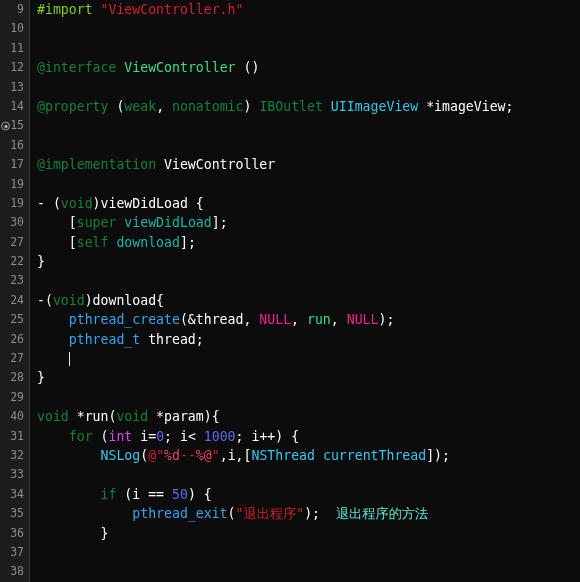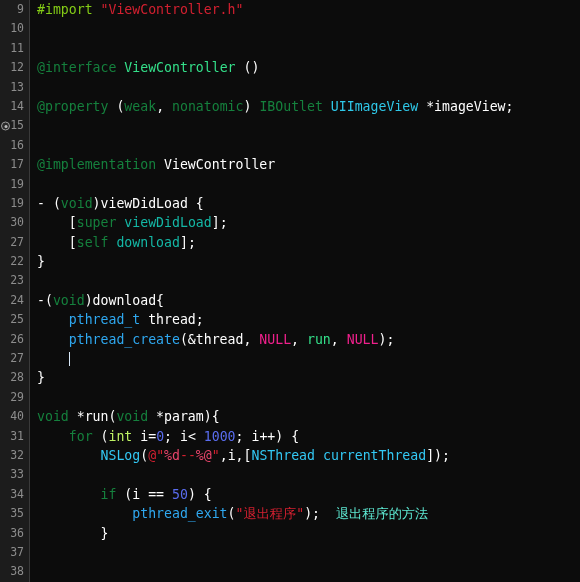--- a/index.html
+++ b/index.html
@@ -98,21 +98,21 @@
     letter-spacing: 0px;
     position: relative;
   }
 
   
   .t-plain   { color: #ffffff; }
   .t-pre     { color: #84cc16; }
   .t-str     { color: #d32030; }
   .t-strfmt  { color: #e8456b; }
   .t-key     { color: #15803d; text-align: right; }
-  .t-kw2     { color: #bef264; }
+  .t-kw2     { color: #d946ef; }
   .t-type    { color: #34e08a; }
   .t-fn      { color: #2fa8f0; }
   .t-fn2     { color: #33c9f5; }
   .t-num     { color: #5a6df0; }
   .t-const   { color: #f0208c; }
   .t-method  { color: #14b8a6; }
   .t-cmt     { color: #5eead4; }
   .t-cyan    { color: #2fc8e8; }
 
   .caret {
@@ -174,22 +174,22 @@
       <div class="cline"></div>
       <div class="cline"></div>
       <div class="cline"><span class="t-key">@implementation</span><span class="t-plain"> </span><span class="t-plain">ViewController</span></div>
       <div class="cline"></div>
       <div class="cline"><span class="t-plain">- (</span><span class="t-key">void</span><span class="t-plain">)viewDidLoad {</span></div>
       <div class="cline"><span class="t-plain">    [</span><span class="t-key">super</span><span class="t-plain"> </span><span class="t-method">viewDidLoad</span><span class="t-plain">];</span></div>
       <div class="cline"><span class="t-plain">    [</span><span class="t-key">self</span><span class="t-plain"> </span><span class="t-method">download</span><span class="t-plain">];</span></div>
       <div class="cline"><span class="t-plain">}</span></div>
       <div class="cline"></div>
       <div class="cline"><span class="t-plain">-(</span><span class="t-key">void</span><span class="t-plain">)download{</span></div>
+      <div class="cline"><span class="t-plain">    </span><span class="t-fn">pthread_create</span><span class="t-plain">(&amp;thread, </span><span class="t-const">NULL</span><span class="t-plain">, </span><span class="t-type">run</span><span class="t-plain">, </span><span class="t-const">NULL</span><span class="t-plain">);</span></div>
       <div class="cline"><span class="t-plain">    </span><span class="t-fn">pthread_t</span><span class="t-plain"> thread;</span></div>
-      <div class="cline"><span class="t-plain">    </span><span class="t-fn">pthread_create</span><span class="t-plain">(&amp;thread, </span><span class="t-const">NULL</span><span class="t-plain">, </span><span class="t-type">run</span><span class="t-plain">, </span><span class="t-const">NULL</span><span class="t-plain">);</span></div>
       <div class="cline"><span class="t-plain">    </span><span class="caret"></span></div>
       <div class="cline"><span class="t-plain">}</span></div>
       <div class="cline"></div>
       <div class="cline"><span class="t-key">void</span><span class="t-plain"> *run(</span><span class="t-key">void</span><span class="t-plain"> *param){</span></div>
       <div class="cline"><span class="t-plain">    </span><span class="t-key">for</span><span class="t-plain"> (</span><span class="t-kw2">int</span><span class="t-plain"> i=</span><span class="t-num">0</span><span class="t-plain">; i&lt; </span><span class="t-num">1000</span><span class="t-plain">; i++) {</span></div>
       <div class="cline"><span class="t-plain">        </span><span class="t-fn2">NSLog</span><span class="t-plain">(</span><span class="t-str">@"</span><span class="t-strfmt">%d</span><span class="t-str">--</span><span class="t-strfmt">%@</span><span class="t-str">"</span><span class="t-plain">,i,[</span><span class="t-fn2">NSThread</span><span class="t-plain"> </span><span class="t-fn2">currentThread</span><span class="t-plain">]);</span></div>
       <div class="cline"></div>
       <div class="cline"><span class="t-plain">        </span><span class="t-key">if</span><span class="t-plain"> (i == </span><span class="t-num">50</span><span class="t-plain">) {</span></div>
       <div class="cline"><span class="t-plain">            </span><span class="t-fn">pthread_exit</span><span class="t-plain">(</span><span class="t-str">"退出程序"</span><span class="t-plain">);  </span><span class="t-cmt">退出程序的方法</span></div>
       <div class="cline"><span class="t-plain">        }</span></div>

